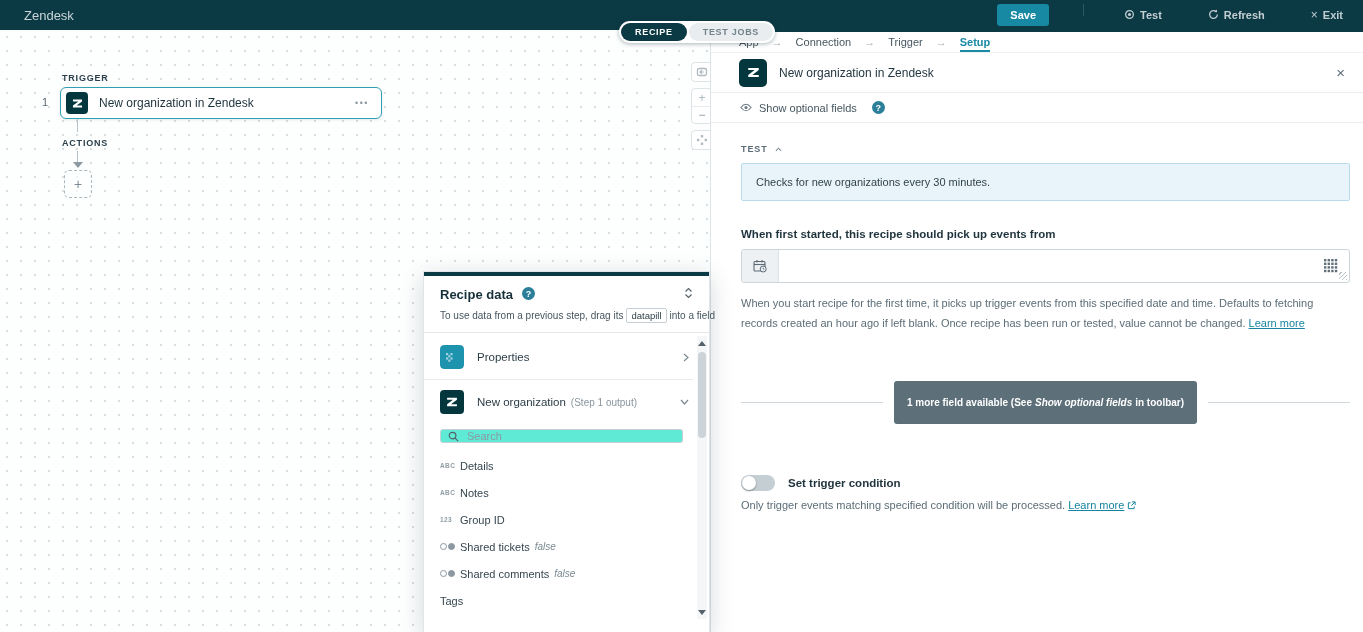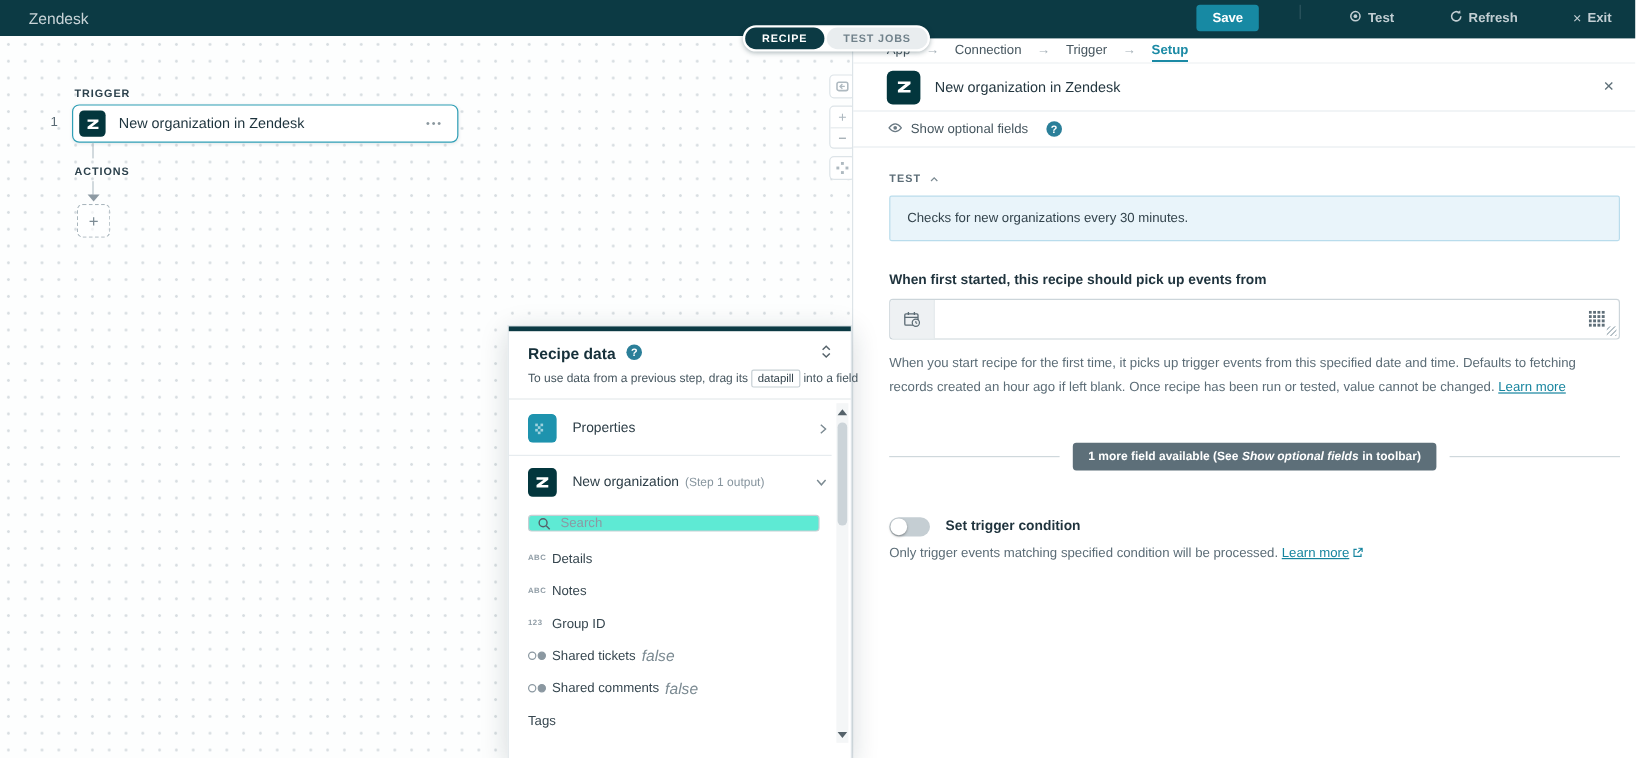--- a/index.html
+++ b/index.html
@@ -87,22 +87,22 @@
            border-radius:2px 0 0 2px;display:flex;align-items:center;justify-content:center;cursor:pointer;}
   .di-value{flex:1;border:none;outline:none;font-size:12px;padding:0 8px;font-family:inherit;background:transparent;}
   .pill-btn{width:36px;background:none;border:none;display:flex;align-items:center;justify-content:center;cursor:pointer;}
   .resize-handle{position:absolute;right:2px;bottom:2px;width:8px;height:8px;
      background:repeating-linear-gradient(315deg,#b8c3c9 0 1px,transparent 1px 3px);cursor:nwse-resize;}
   .field-hint{margin-top:10px;font-size:11px;line-height:1.85;color:#5c6d77;max-width:620px;}
   a.link{color:#17859f;text-decoration:underline;cursor:pointer;}
   .ext-icon{margin-left:3px;vertical-align:-1px;}
   .more-divider{margin-top:31px;display:flex;align-items:center;}
   .more-line{flex:1;border-top:1px solid #cfd8dc;}
-  .more-pill{margin:4px 11px;background:#5d6f79;color:#fff;border:none;border-radius:3px;
-             padding:6px 13px;font-size:10px;font-weight:bold;cursor:pointer;font-family:inherit;}
+  .more-pill{margin:16px 11px;background:#5d6f79;color:#fff;border:none;border-radius:3px;
+             padding:16px 13px;font-size:10px;font-weight:bold;cursor:pointer;font-family:inherit;}
   .more-pill .it{font-style:italic;margin:0 3px;}
   .toggle-row{margin-top:35px;display:flex;align-items:center;gap:13px;}
   .toggle{width:34px;height:16px;border-radius:999px;background:#c5ced3;position:relative;cursor:pointer;}
   .toggle-knob{position:absolute;left:1px;top:1px;width:14px;height:14px;border-radius:50%;
                background:#fff;box-shadow:0 1px 2px rgba(0,0,0,.35);}
   .toggle-label{font-size:11.5px;font-weight:bold;color:#1f333d;}
   .toggle-hint{margin-top:8px;font-size:11px;color:#5c6d77;}
 
   
   .rdp{position:absolute;left:423px;top:271px;width:287px;bottom:0;background:#fff;z-index:40;
@@ -128,21 +128,21 @@
   .search-box{margin:5px 10px 9px 16px;height:14px;border:1px solid #c6cfd4;border-radius:3px;
               display:flex;align-items:center;padding:0 7px;gap:6px;background:#5eead4;}
   .search-box input{border:none;outline:none;flex:1;font-size:11px;color:#33434c;font-family:inherit;background:transparent;}
   .search-box input::placeholder{color:#8b99a3;}
   .field-row{display:flex;align-items:center;padding:0 16px;height:27px;cursor:grab;}
   .ftype{width:20px;min-width:20px;font-size:6.5px;font-weight:bold;letter-spacing:.4px;color:#909da6;}
   .bool-icon{width:20px;min-width:20px;display:flex;gap:1px;}
   .bool-icon i{width:7px;height:7px;border:1px solid #8b98a1;border-radius:50%;display:block;}
   .bool-icon i.f{background:#8b98a1;}
   .flabel{font-size:11px;color:#36464f;}
-  .fvalue{font-size:13px;font-style:italic;color:#7b8a92;margin-left:5px;}
+  .fvalue{font-size:10px;font-style:italic;color:#7b8a92;margin-left:5px;}
 
   .rdp-scrollbar{position:absolute;top:3px;right:2px;bottom:13px;width:10px;background:#f4f6f7;}
   .sb-up,.sb-down{position:absolute;left:0;width:10px;height:10px;display:flex;align-items:center;justify-content:center;cursor:pointer;}
   .sb-up{top:2px;} .sb-down{bottom:2px;}
   .sb-up:before{content:"";border-left:4px solid transparent;border-right:4px solid transparent;border-bottom:5px solid #55626a;}
   .sb-down:before{content:"";border-left:4px solid transparent;border-right:4px solid transparent;border-top:5px solid #55626a;}
   .sb-thumb{position:absolute;top:16px;left:1px;width:8px;height:86px;background:#ccd4d9;border-radius:4px;cursor:grab;}
 </style>
 </head>
 <body>

